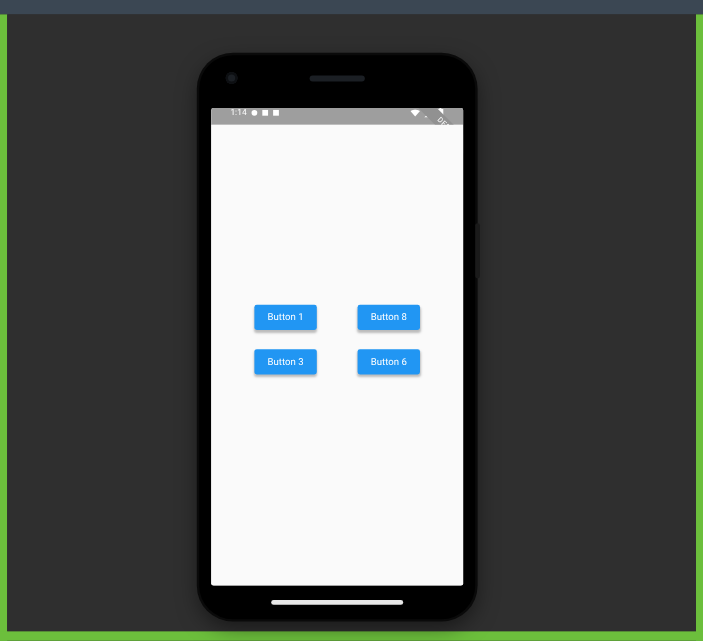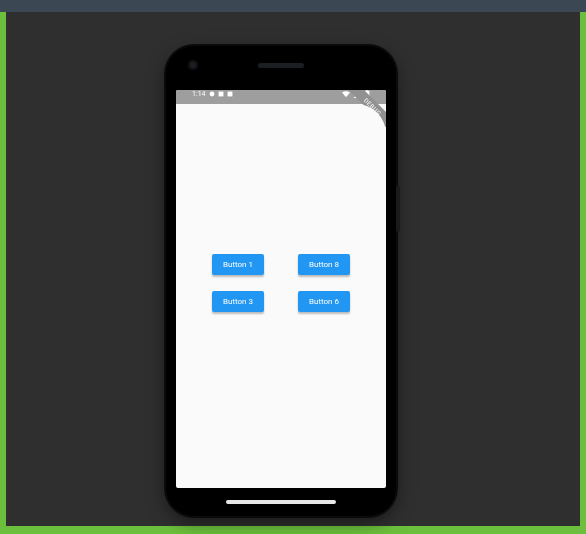--- a/index.html
+++ b/index.html
@@ -151,21 +151,20 @@
     padding: 2px 22px;
     text-align: center;
   }
 
   
   .app-body {
     position: absolute;
     top: 14px;
     left: 0; right: 0; bottom: 0;
     background: #fafafa;
-    border-radius: 30px;
   }
 
   .button-area {
     position: absolute;
     top: 150px;
     left: 0; right: 0;
     display: flex;
     flex-direction: column;
     gap: 16px;
     align-items: center;

